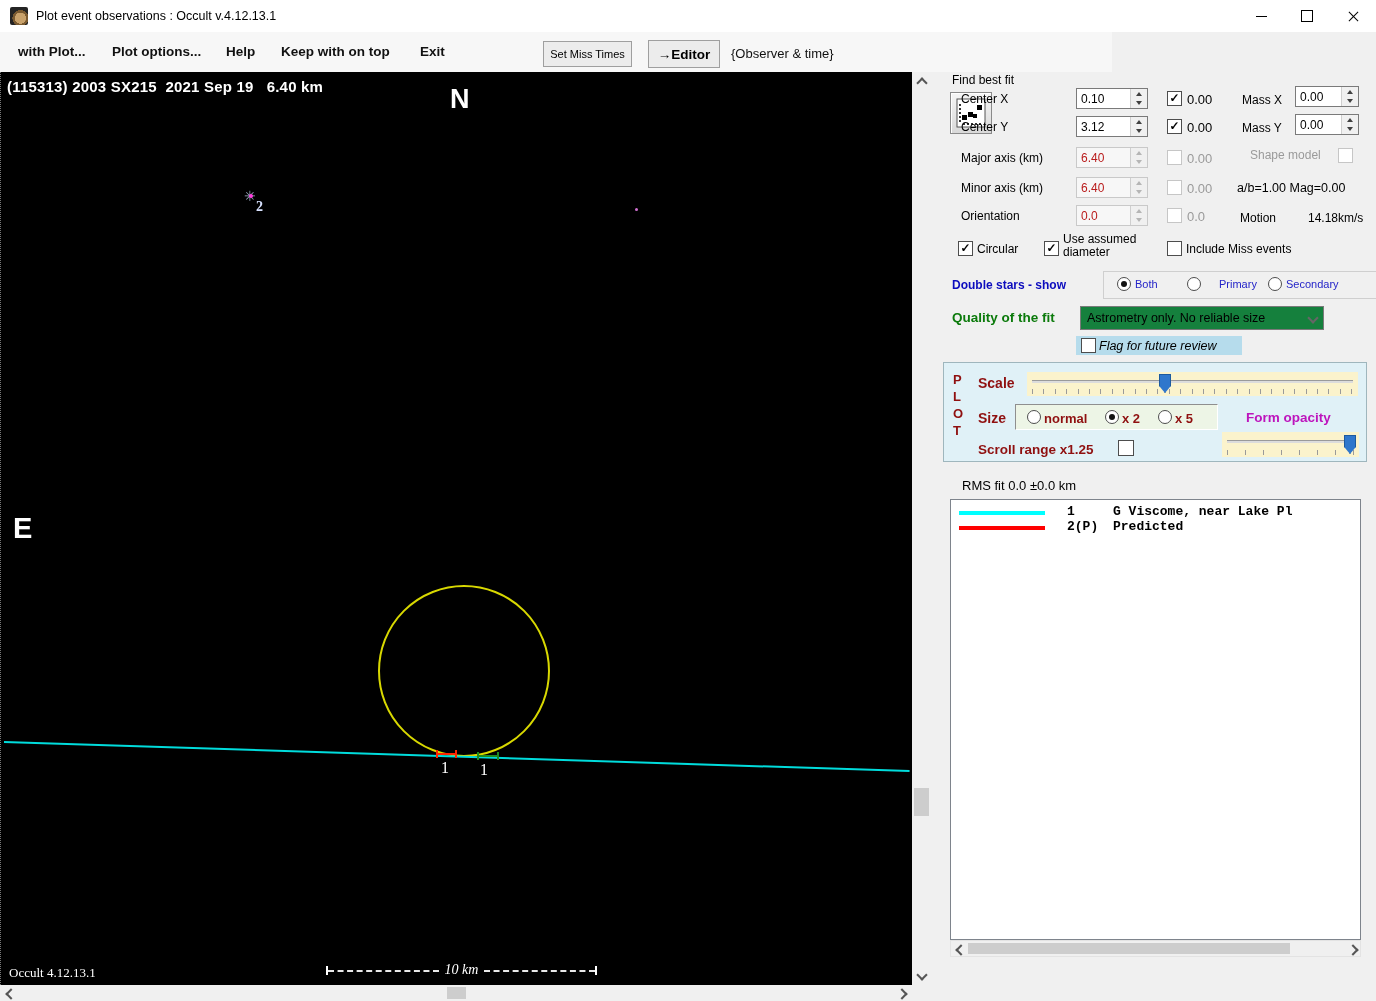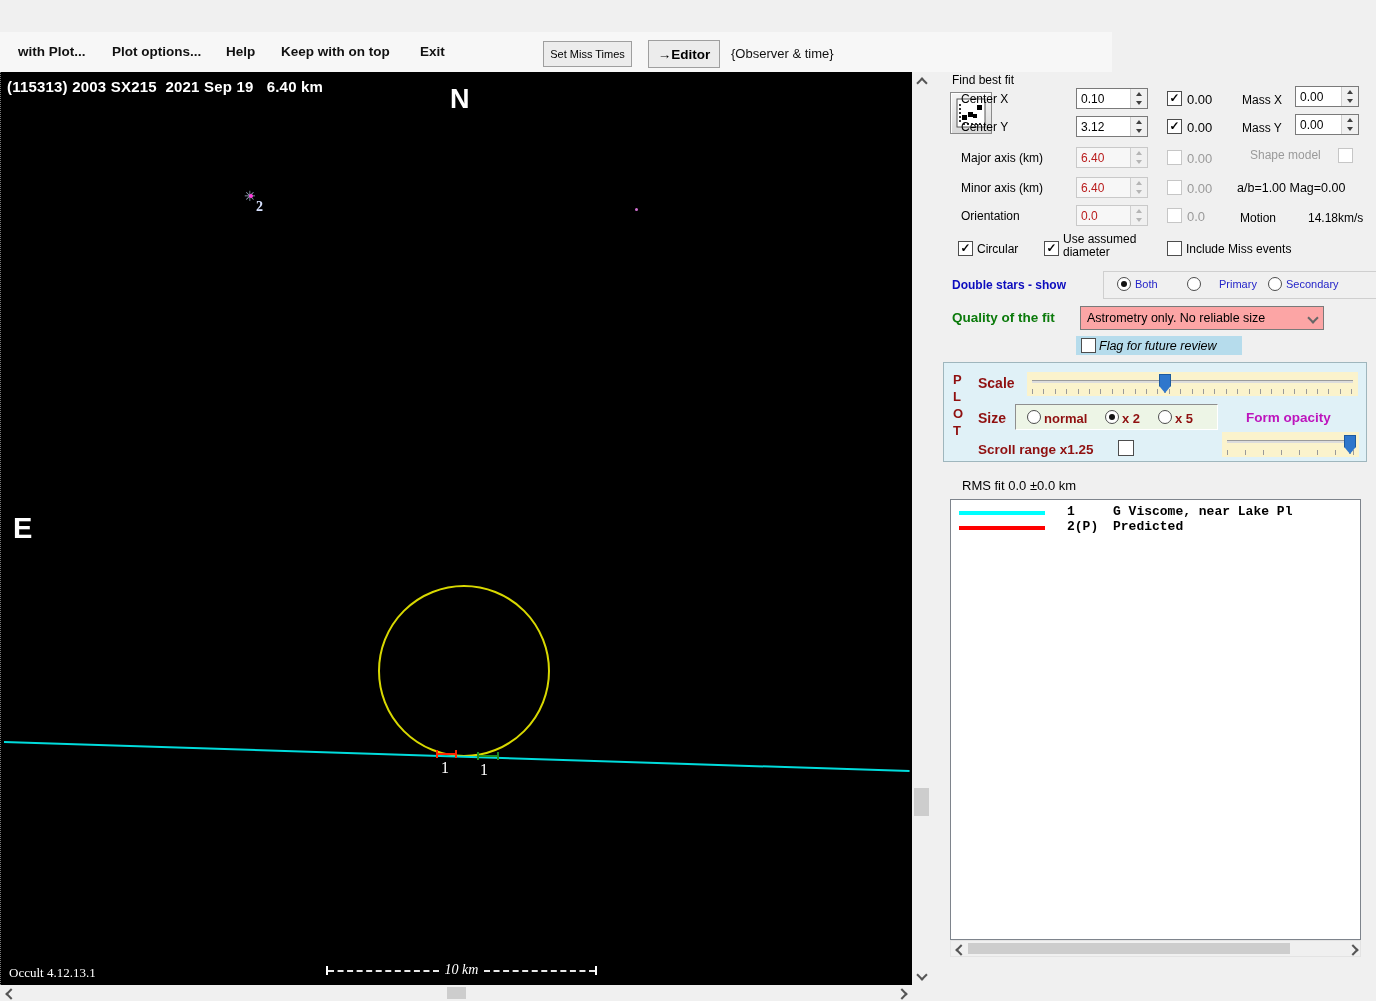--- a/index.html
+++ b/index.html
@@ -78,21 +78,21 @@
   .cb .mark{display:block;color:#000;font-weight:bold;font-size:12px;line-height:12px}
 
   .grpbox{position:absolute;border:1px solid #cfcfcf;background:transparent;box-sizing:border-box}
   .radio{position:absolute;width:12px;height:12px;border:1px solid #4d4d4d;border-radius:50%;background:#fff}
   .radio .rdot{position:absolute;left:3px;top:3px;width:6px;height:6px;border-radius:50%;background:#111}
   .blue{color:#2424c8} .bluebold{color:#0c0cbe;font-weight:bold}
   .greenbold{color:#0b7a0b;font-weight:bold}
   .darkred{color:#8f1010;font-weight:bold}
   .magenta{color:#bd14bd;font-weight:bold}
 
-  .dropdown{position:absolute;background:#fca5a5;border:1px solid #7a7a7a;display:flex;align-items:center;
+  .dropdown{position:absolute;background:#15803d;border:1px solid #7a7a7a;display:flex;align-items:center;
     font-size:12.5px;box-sizing:border-box;padding:0 6px}
   .dropdown .chv{margin-left:auto;border-color:#666}
 
   .flagband{position:absolute;background:#b6dcec;display:flex;align-items:center}
   .flag-label{font-style:italic;font-size:12.5px;margin-left:8px}
 
   .plotbox{position:absolute;background:#e0f1f7;border:1px solid #9fb6bd;box-sizing:border-box}
   .pletter{position:absolute;color:#8f1010;font-weight:bold;font-size:13px}
   .slider{position:absolute;background:#fbf3cc}
   .groove{position:absolute;left:5px;right:5px;height:2px;background:#dcdcdc;border-top:1px solid #9a9a9a}
@@ -105,20 +105,38 @@
   .legendbox{position:absolute;background:#fff;border:1px solid #7e848c;box-sizing:border-box}
   .lg-swatch{position:absolute;width:86px;height:4px}
   .lg-text{position:absolute;font-family:"Liberation Mono",monospace;font-size:13px;font-weight:bold;white-space:pre}
   .rms{position:absolute;font-size:13px}
 </style>
 </head>
 <body>
 
 <div id="window">
 
+  <div class="titlebar">
+    <div class="app-icon"></div>
+    <div class="title-text">Plot event observations : Occult v.4.12.13.1</div>
+    <div class="win-btns">
+      <div class="win-btn">
+          <span class="min-glyph"></span>
+        </div>
+      <div class="win-btn">
+          <span class="max-glyph"></span>
+        </div>
+      <div class="win-btn">
+          <span class="close-glyph">
+            <i class="a"></i>
+            <i class="b"></i>
+          </span>
+        </div>
+    </div>
+  </div>
 
   <div class="menubar">
     <span class="menu-item" style="left:18px">with Plot...</span>
     <span class="menu-item" style="left:112px">Plot options...</span>
     <span class="menu-item" style="left:226px">Help</span>
     <span class="menu-item" style="left:281px">Keep with on top</span>
     <span class="menu-item" style="left:420px">Exit</span>
     <div class="toolbtn" style="left:543px;top:9px;width:89px;height:26px;font-size:11px">Set Miss Times</div>
     <div class="toolbtn" style="left:648px;top:8px;width:72px;height:28px;font-size:13.5px;font-weight:bold">→Editor</div>
     <span class="observer" style="left:731px;top:14px">{Observer &amp; time}</span>

